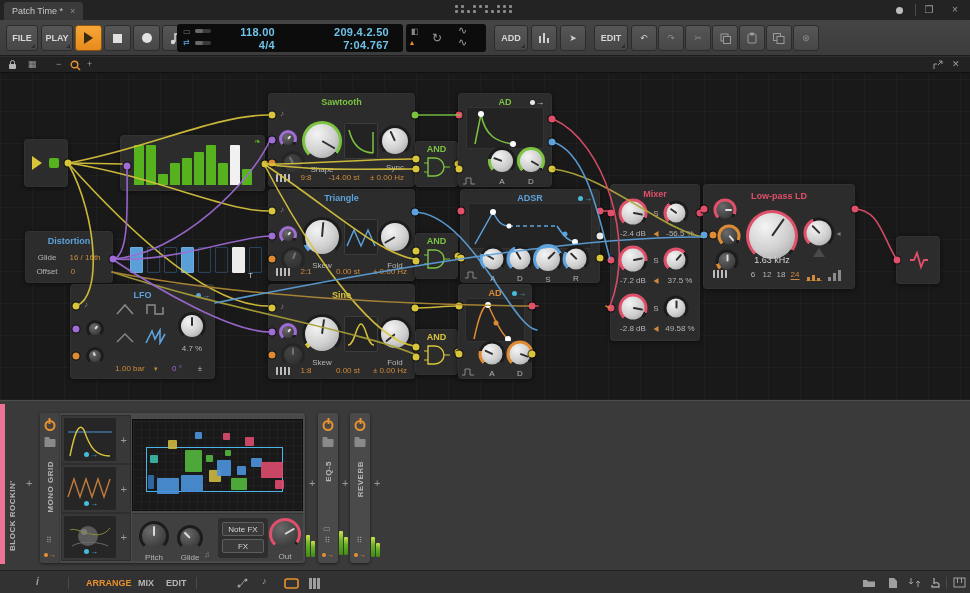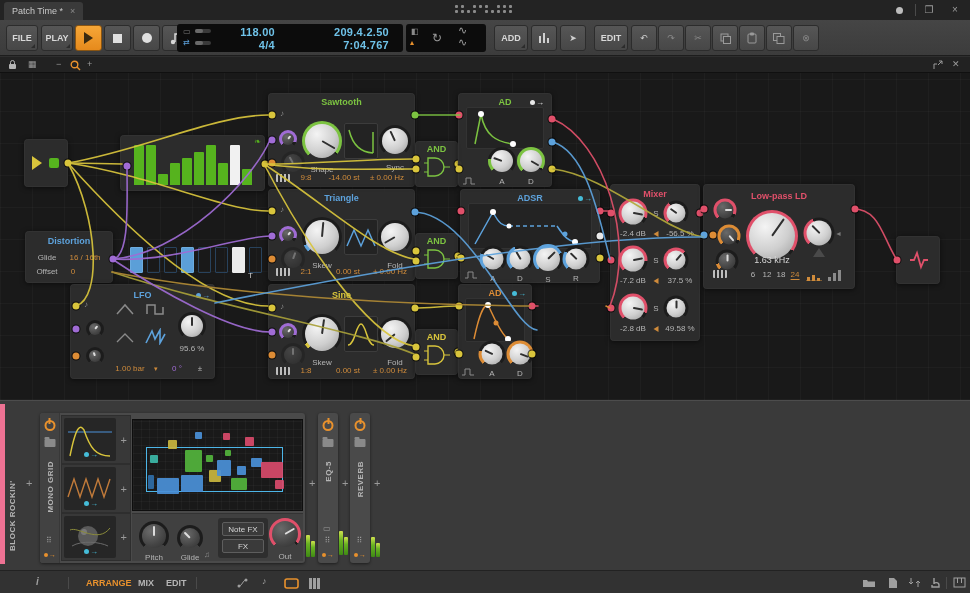--- a/index.html
+++ b/index.html
@@ -316,21 +316,21 @@
           <path d="M3,12 L11,4 L19,12" stroke="#8a8a8a" stroke-width="1.3" fill="none"></path>
         </svg>
       <svg style="position:absolute;left:74px;top:44px" width="24" height="17" viewBox="0 0 24 17">
           <path d="M2,15 L8,3 L11,11 L16,2 L16,15 L21,6" stroke="#5da2dc" stroke-width="1.6" fill="none"></path>
         </svg>
       <div class="k" style="left:122px;top:42px;width:28px;height:28px;--arc:0deg;--rot:0deg">
           <i class="ring"></i>
           <i class="face"></i>
           <i class="ptr"></i>
         </div>
-      <span class="lbl" style="left:122px;top:60px">95.6 %</span>
+      <span class="lbl" style="left:122px;top:60px">4.7 %</span>
       <span class="fv" style="left:60px;top:80px">1.00 bar</span>
       <span style="position:absolute;left:84px;top:81px;color:#cf8b3b;font-size:7px">▾</span>
       <span class="fv" style="left:107px;top:80px;color:#a06cd5">0 °</span>
       <span class="lbl" style="left:130px;top:80px">±</span>
     </div>
 
     <div class="m" style="left:268px;top:20px;width:147px;height:94px">
       <div class="t" style="top:4px;color:#7cc341">Sawtooth</div>
       <span class="p p-y" style="left:4px;top:22px"></span>
       <span style="position:absolute;left:12px;top:16px;color:#8a8a8a;font-size:8px">♪</span>

